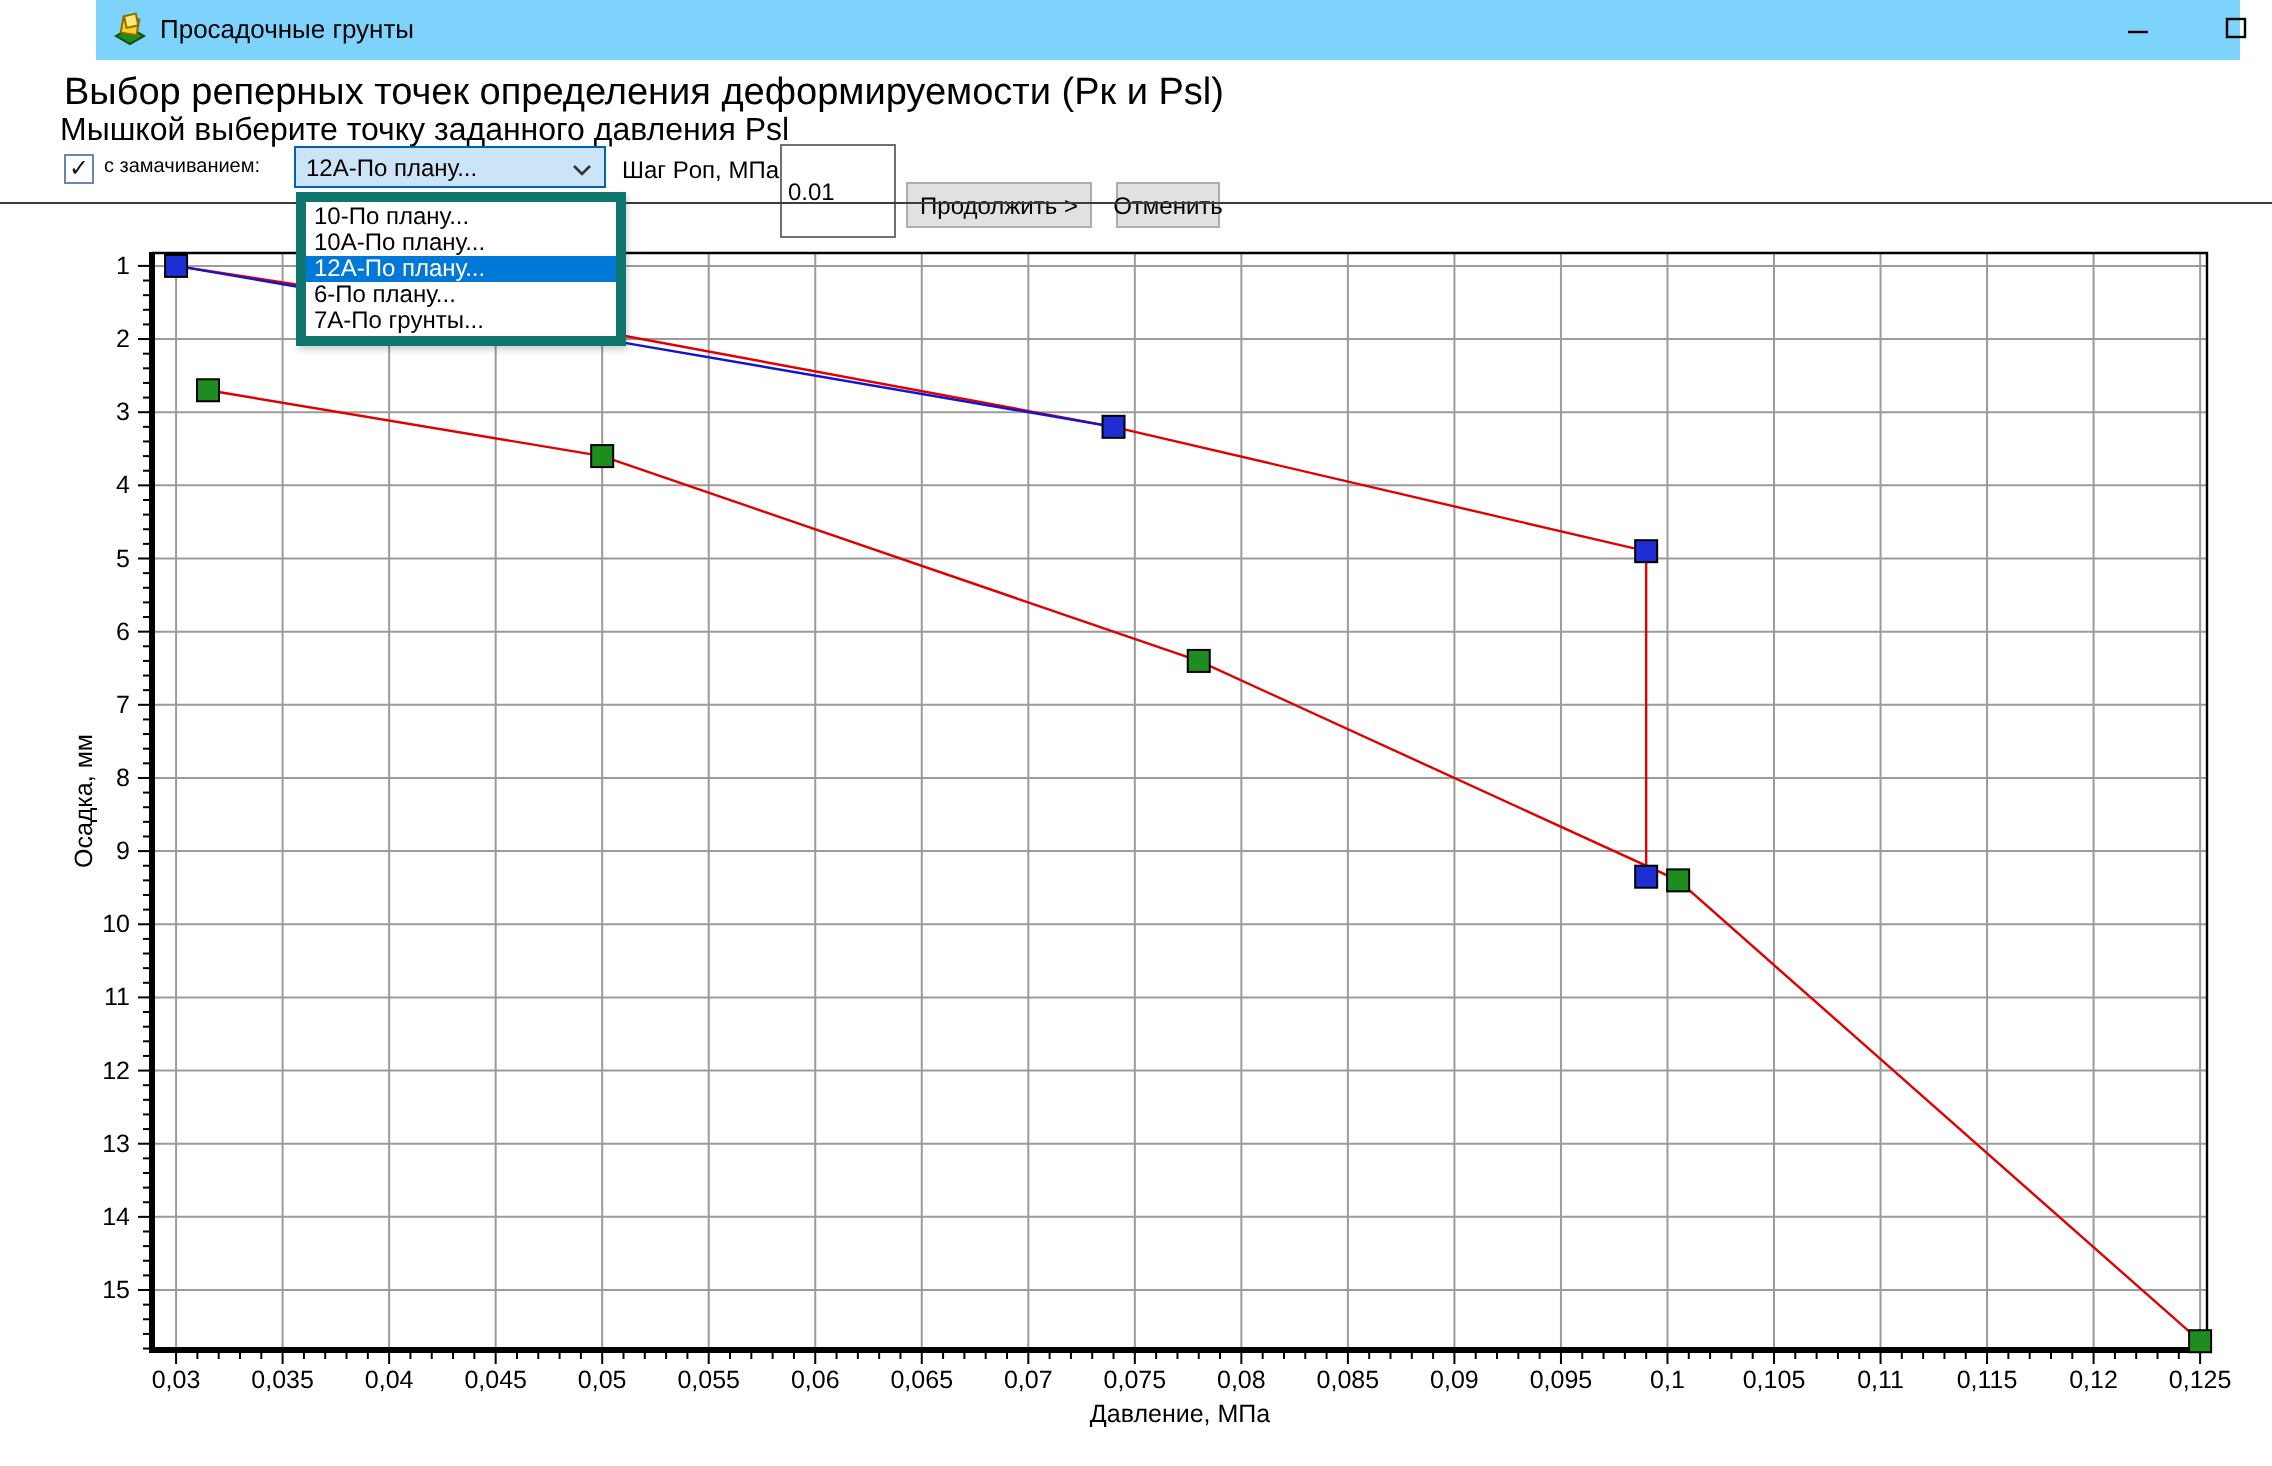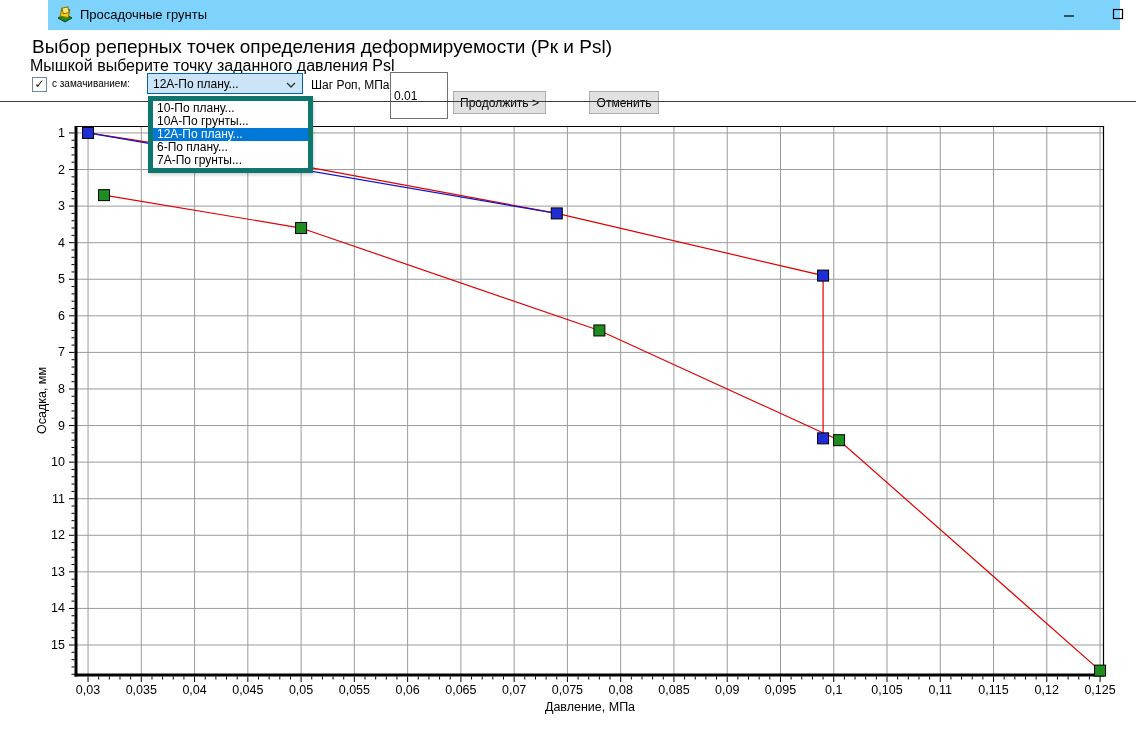--- a/index.html
+++ b/index.html
@@ -26,21 +26,21 @@
     display:flex;align-items:center;padding-left:5px;font-size:12px;}
   .combobox .chev{position:absolute;right:6px;top:8px;}
   .step-label{position:absolute;left:311px;top:78px;font-size:12px;}
   .step-input{position:absolute;left:390px;top:72px;width:50px;height:21px;
     border:1px solid #707070;background:#fff;font-size:12px;padding:12px 3px;
     font-family:"Liberation Sans","DejaVu Sans",sans-serif;box-sizing:content-box;}
   .btn{position:absolute;top:72px;height:23px;background:#e1e1e1;border:1px solid #adadad;
     font-size:12px;font-family:"Liberation Sans","DejaVu Sans",sans-serif;
     display:flex;align-items:center;justify-content:center;box-sizing:border-box;margin-top:19px;}
   .btn-continue{left:453px;width:93px;}
-  .btn-cancel{left:589px;width:70px;}
+  .btn-cancel{left:558px;width:52px;}
   .separator{position:absolute;left:0;top:101px;width:1136px;height:1px;background:#3c3c3c;}
   
   .dropdown{position:absolute;left:148px;top:96px;width:155px;background:#fff;
     border:5px solid #0f766e;z-index:10;box-shadow:1px 2px 3px rgba(0,0,0,.18);padding:1px 0;}
   .dd-item{height:13px;line-height:13px;font-size:12px;padding-left:4px;white-space:nowrap;}
   .dd-item.sel{background:#0078d7;color:#fff;}
   
   #chart-svg{position:absolute;left:0;top:0;z-index:1;}
   #chart-svg text{font-family:"Liberation Sans","DejaVu Sans",sans-serif;}
 </style>
@@ -352,17 +352,17 @@
 <span class="step-label">Шаг Pоп, МПа:</span>
 <input class="step-input" value="0.01" style="">
 
 <div class="btn btn-continue">Продолжить &gt;</div>
 <div class="btn btn-cancel">Отменить</div>
 
 <div class="separator"></div>
 
 <div class="dropdown" id="dropdown-list">
     <div class="dd-item">10-По плану...</div>
-    <div class="dd-item">10А-По грунты...</div>
+    <div class="dd-item">10А-По плану...</div>
     <div class="dd-item sel">12А-По плану...</div>
     <div class="dd-item">6-По плану...</div>
     <div class="dd-item">7А-По грунты...</div>
   </div>
 
 </body></html>

